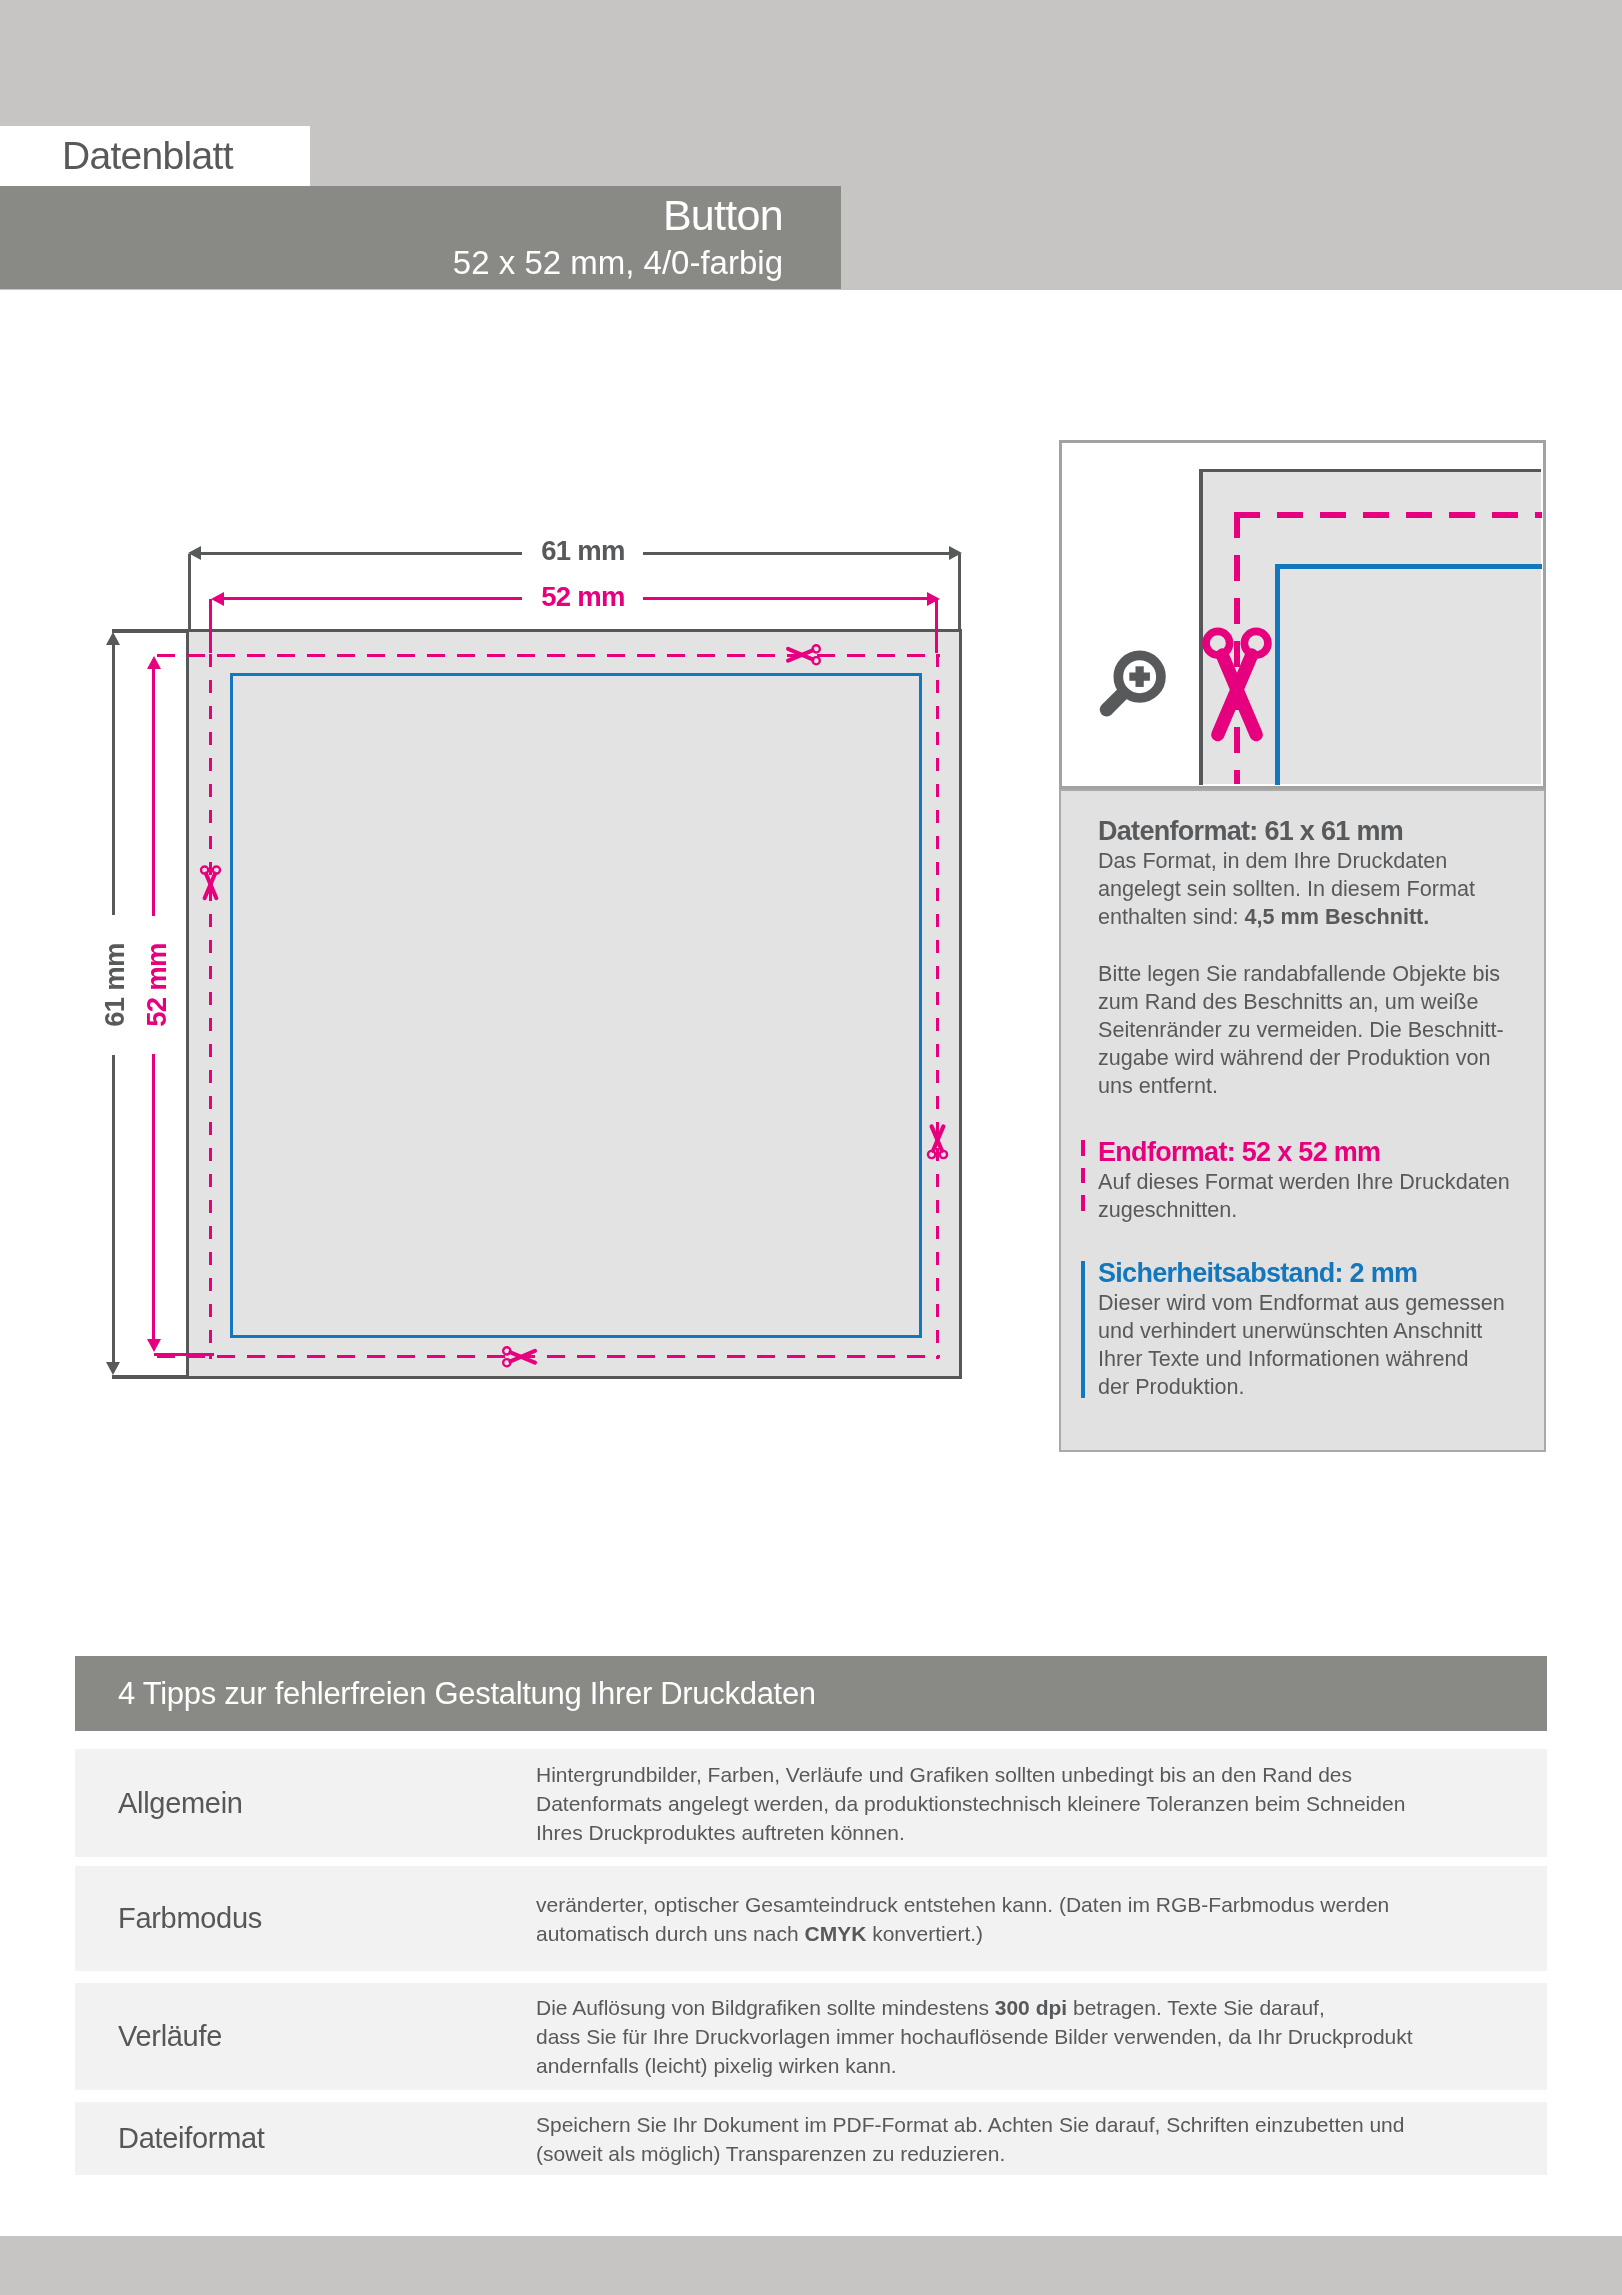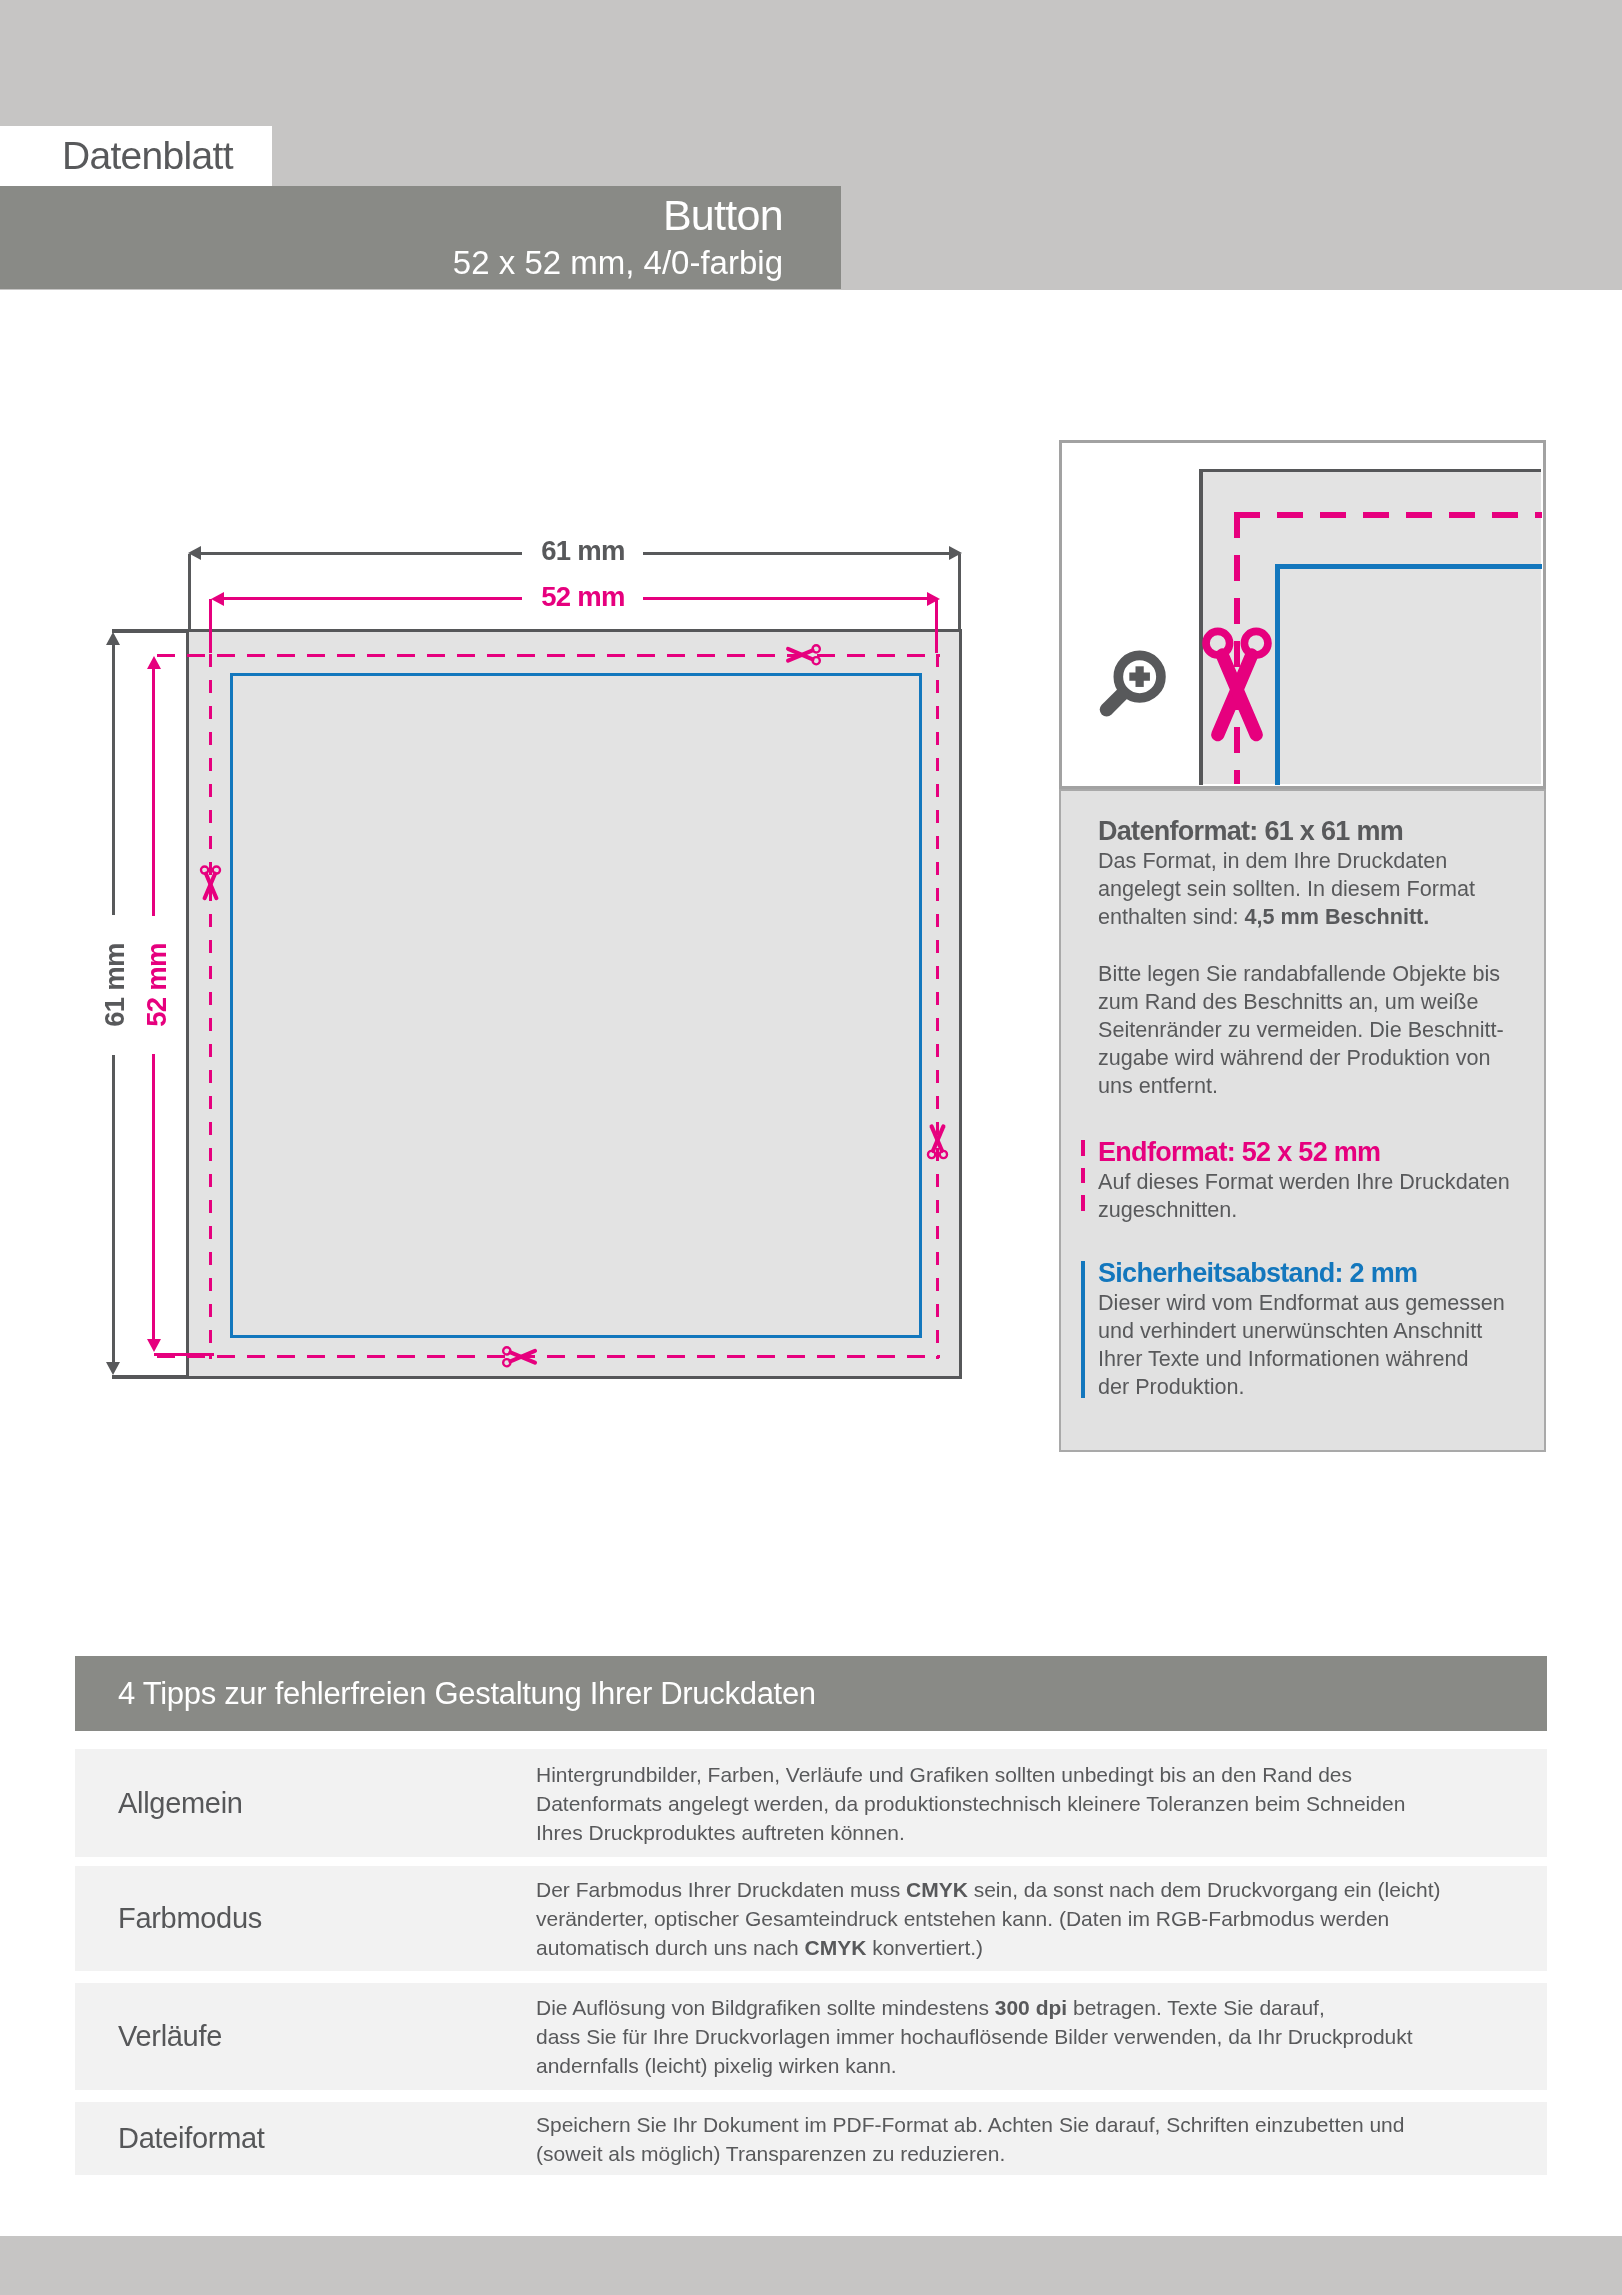--- a/index.html
+++ b/index.html
@@ -13,21 +13,21 @@
     --panelfill:#e1e1e1;
     --rowfill:#f2f2f2;
   }
   *{box-sizing:border-box;margin:0;padding:0;}
   html,body{background:#fff;}
   body{font-family:"Liberation Sans", sans-serif;}
   .page{position:relative;width:1623px;height:2295px;background:#fff;overflow:hidden;}
 
   
   .top-gray{position:absolute;left:0;top:0;width:1623px;height:290px;background:var(--pagegray);}
-  .doc-label-box{position:absolute;left:0;top:126px;width:272px;height:60px;background:#fff;}
+  .doc-label-box{position:absolute;left:0;top:126px;width:310px;height:60px;background:#fff;}
   .doc-label-box span{display:block;padding-left:62px;line-height:60px;font-size:39px;color:var(--dg);letter-spacing:-0.7px;}
   .title-band{position:absolute;left:0;top:186px;width:841px;height:103px;background:var(--bandgray);
     display:flex;flex-direction:column;justify-content:center;align-items:flex-end;padding-right:58px;}
   .title-band .product{font-size:43px;color:#fff;letter-spacing:-0.7px;line-height:1.05;}
   .title-band .subtitle{font-size:33px;color:#fff;margin-top:6.5px;}
 
   
   .sq{position:absolute;left:186px;top:629px;width:776px;height:750px;background:var(--sqfill);border:3.9px solid var(--line);}
   .ext{position:absolute;background:var(--line);}
   .hline{position:absolute;height:3.3px;}
@@ -276,21 +276,20 @@
     <div class="lbl">Allgemein</div>
     <div class="txt">
         <div><span>Hintergrundbilder, Farben, Verläufe und Grafiken sollten unbedingt bis an den Rand des</span></div>
         <div><span>Datenformats angelegt werden, da produktionstechnisch kleinere Toleranzen beim Schneiden</span></div>
         <div><span>Ihres Druckproduktes auftreten können.</span></div>
       </div>
   </div>
   <div class="tip-row row2">
     <div class="lbl">Farbmodus</div>
     <div class="txt">
-        <div><span>Der Farbmodus Ihrer Druckdaten muss </span><span class="b">CMYK</span><span> sein, da sonst nach dem Druckvorgang ein (leicht)</span></div>
         <div><span>veränderter, optischer Gesamteindruck entstehen kann. (Daten im RGB-Farbmodus werden</span></div>
         <div><span>automatisch durch uns nach </span><span class="b">CMYK</span><span> konvertiert.)</span></div>
       </div>
   </div>
   <div class="tip-row row3">
     <div class="lbl">Verläufe</div>
     <div class="txt">
         <div><span>Die Auflösung von Bildgrafiken sollte mindestens </span><span class="b">300 dpi</span><span> betragen. Texte Sie darauf,</span></div>
         <div><span>dass Sie für Ihre Druckvorlagen immer hochauflösende Bilder verwenden, da Ihr Druckprodukt</span></div>
         <div><span>andernfalls (leicht) pixelig wirken kann.</span></div>

